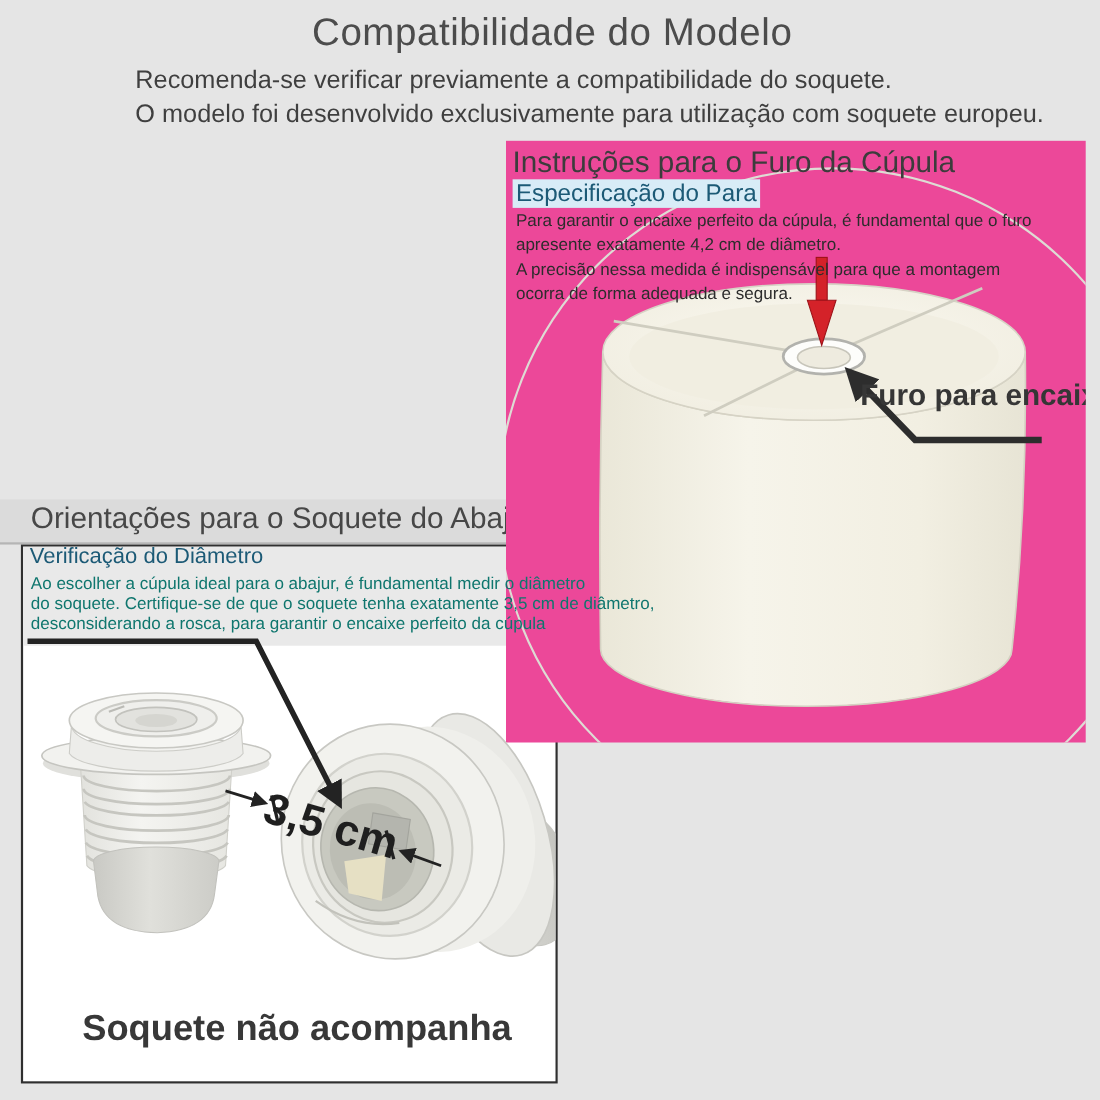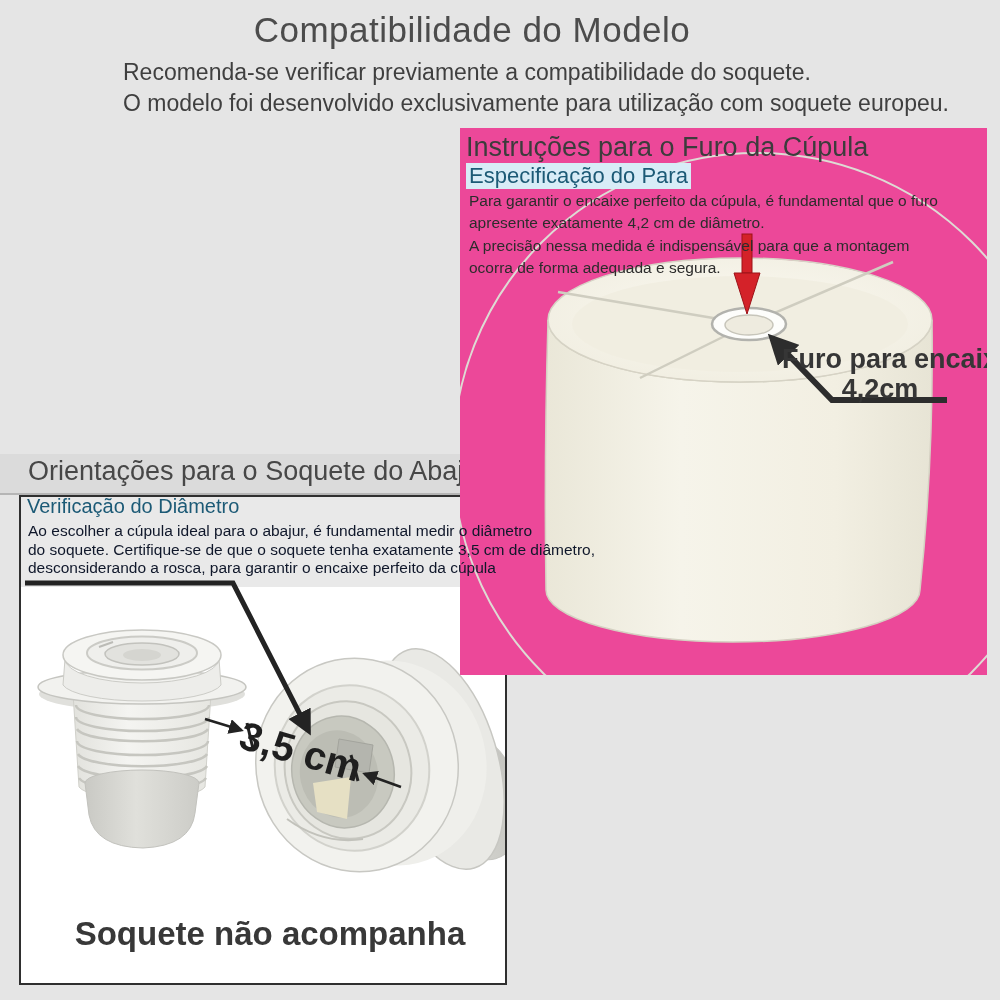--- a/index.html
+++ b/index.html
@@ -1,20 +1,20 @@
 <!DOCTYPE html>
 <html><head>
 <meta charset="utf-8">
 <style>
   html,body{margin:0;padding:0;}
   body{font-family:"Liberation Sans", sans-serif;}
   .page{position:relative;width:1000px;height:1000px;background:#e5e5e5;overflow:hidden;}
   .abs{position:absolute;}
 
-  .title{left:0;top:10px;width:944px;text-align:center;font-size:35px;color:#4c4c4c;letter-spacing:.5px;}
+  .title{left:0;top:10px;width:944px;text-align:center;font-size:35px;color:#4c4c4c;letter-spacing:.5px;padding-left:30px;}
   .subtitle{left:123px;top:57px;font-size:23px;color:#3f3f3f;line-height:31px;white-space:nowrap;}
 
   
   .left-strip{left:0;top:454px;width:460px;height:39px;background:#dbdbdb;border-bottom:2px solid #b5b5b5;}
   .left-strip .h{position:absolute;left:28px;top:2px;font-size:27px;color:#474747;white-space:nowrap;}
 
   
   .left-box-bg{left:19px;top:495px;width:484px;height:486px;border:2px solid #2f2f2f;background:#ffffff;}
   .left-box-gray{position:absolute;left:0;top:0;width:100%;height:90px;background:#e9e9e9;}
 
@@ -23,21 +23,21 @@
   .photo-circle{position:absolute;left:-8px;top:24px;width:606px;height:606px;border-radius:50%;border:2px solid #dedbd4;}
   .rp-heading{position:absolute;left:6px;top:4px;font-size:27px;color:#3c3c3c;white-space:nowrap;}
   .rp-subheading{position:absolute;left:6px;top:35px;font-size:22px;color:#1c5a76;background:#d8ecf7;padding:0 3px;white-space:nowrap;}
   .rp-body{position:absolute;left:9px;top:62px;font-size:15.5px;color:#2c2c2c;line-height:22.4px;white-space:nowrap;}
   .callout-1{position:absolute;left:322px;top:216px;width:196px;text-align:center;font-size:27px;font-weight:bold;color:#363636;white-space:nowrap;}
   .callout-2{position:absolute;left:322px;top:246px;width:196px;text-align:center;font-size:27px;font-weight:bold;color:#363636;}
 
   
   .left-box-content{left:21px;top:497px;width:484px;height:486px;}
   .lb-subheading{position:absolute;left:6px;top:-2px;font-size:20px;color:#1c5a76;white-space:nowrap;}
-  .lb-body{position:absolute;left:7px;top:25px;font-size:15.5px;color:#0f172a;line-height:18.6px;white-space:nowrap;}
+  .lb-body{position:absolute;left:7px;top:25px;font-size:15.5px;color:#0f766e;line-height:18.6px;white-space:nowrap;}
   .measure-label{position:absolute;left:226px;top:216px;font-size:40px;font-weight:bold;color:#1f1f1f;transform:rotate(16deg);transform-origin:left top;white-space:nowrap;}
   .lb-footer{position:absolute;left:0;top:418px;width:484px;padding-left:14px;box-sizing:border-box;text-align:center;font-size:33px;font-weight:bold;color:#383838;white-space:nowrap;}
 
   svg{display:block;}
 </style>
 </head>
 <body>
 
 <div class="page">
 
@@ -93,21 +93,20 @@
 
     <div class="rp-heading">Instruções para o Furo da Cúpula</div>
     <div class="rp-subheading">Especificação do Para</div>
     <div class="rp-body">
       <div>Para garantir o encaixe perfeito da cúpula, é fundamental que o furo</div>
       <div>apresente exatamente 4,2 cm de diâmetro.</div>
       <div>A precisão nessa medida é indispensável para que  a montagem</div>
       <div>ocorra de forma adequada e segura.</div>
     </div>
     <div class="callout-1">Furo para encaixe</div>
-    <div class="callout-2">4,2cm</div>
   </div>
 
   <div class="abs left-box-content">
 
     <svg style="position:absolute;left:0;top:0;" width="484" height="486" viewBox="0 0 484 486">
       <defs>
         <linearGradient id="sockBody" x1="0" y1="0" x2="1" y2="0">
           <stop offset="0" stop-color="#e2e2dd"></stop>
             <stop offset="0.4" stop-color="#f4f4f1"></stop>
           <stop offset="1" stop-color="#e6e6e1"></stop>

